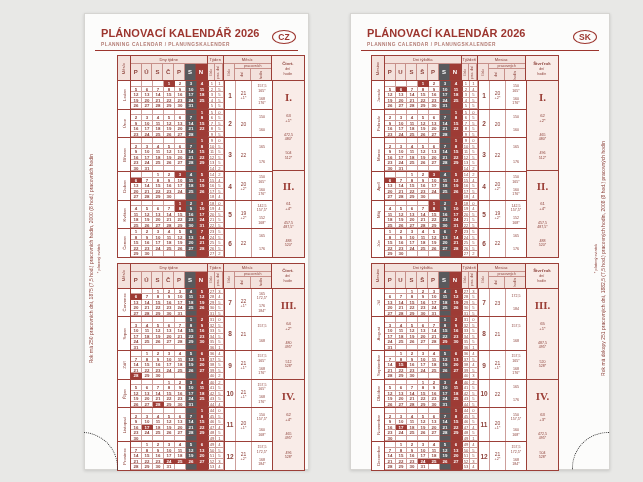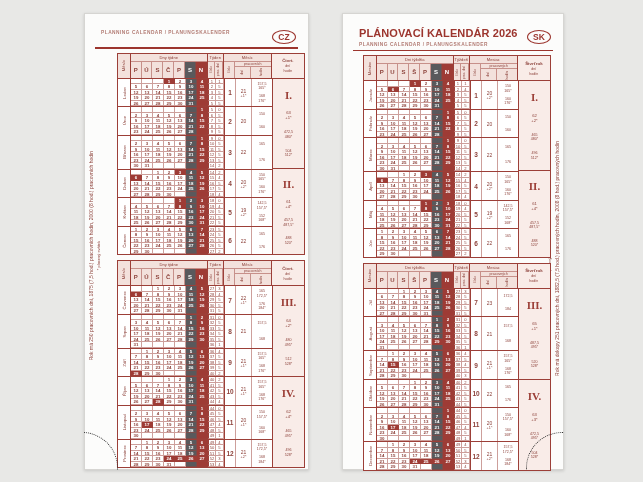--- a/index.html
+++ b/index.html
@@ -7,21 +7,21 @@
     --hair:rgba(156,63,56,.5); --sat:#59595c; --sun:#9e3b35;
     --pink:#f3e1dc; --pink2:#f9ece8; --page:#fcfcfb; --bg:#e8e8e6;
   }
   *{box-sizing:border-box;margin:0;padding:0}
   html,body{width:643px;height:482px}
   body{font-family:"Liberation Sans",sans-serif;background:var(--bg);overflow:hidden}
   .sheet{position:relative;width:643px;height:482px;background:var(--bg)}
   .page{position:absolute;top:13px;height:457px;background:var(--page);
         border:1px solid #d6d5d2;box-shadow:0 1px 3px rgba(0,0,0,.15)}
   .page.cz{left:84px;width:225px}
-  .page.sk{left:342px;width:222px}
+  .page.sk{left:350px;width:260px}
   .page-head{display:flex;justify-content:space-between;align-items:flex-start;padding:14px 12px 0 16px}
   .title{font-size:11px;font-weight:bold;color:var(--title);line-height:1.05;letter-spacing:.1px}
   .subtitle{font-size:4.8px;font-weight:bold;color:#b27b73;letter-spacing:.5px;margin-top:2px}
   .badge{width:24px;height:14px;border:1.6px solid var(--title);border-radius:50%;
          display:flex;align-items:center;justify-content:center;
          color:var(--title);font-weight:bold;font-size:8.5px;margin-top:2px;flex:none}
   .rule{height:1.8px;background:var(--title);margin:3px 10px 0 10px}
   .content{position:relative;height:408px;margin-top:3px}
   .vtext{writing-mode:vertical-rl;transform:rotate(180deg);display:inline-block;
          text-align:center;white-space:nowrap}
@@ -106,20 +106,21 @@
   .sk .arc{left:8px}
 </style>
 </head>
 <body>
 
 <div class="sheet">
 
   <div class="page cz">
     <div class="page-head">
       <div>
+        <div class="title">PLÁNOVACÍ KALENDÁŘ 2026</div>
         <div class="subtitle">PLANNING CALENDAR / PLANUNGSKALENDER</div>
       </div>
       <div class="badge">CZ</div>
     </div>
     <div class="rule"></div>
     <div class="content">
       <div class="sidenote">
         <span class="vtext note-main">Rok má 250 pracovních dní, 1875 (7,5 hod.) pracovních hodin, 2000 (8 hod.) pracovních hodin</span>
         <span class="vtext note-sub">* placený svátek</span>
       </div>

